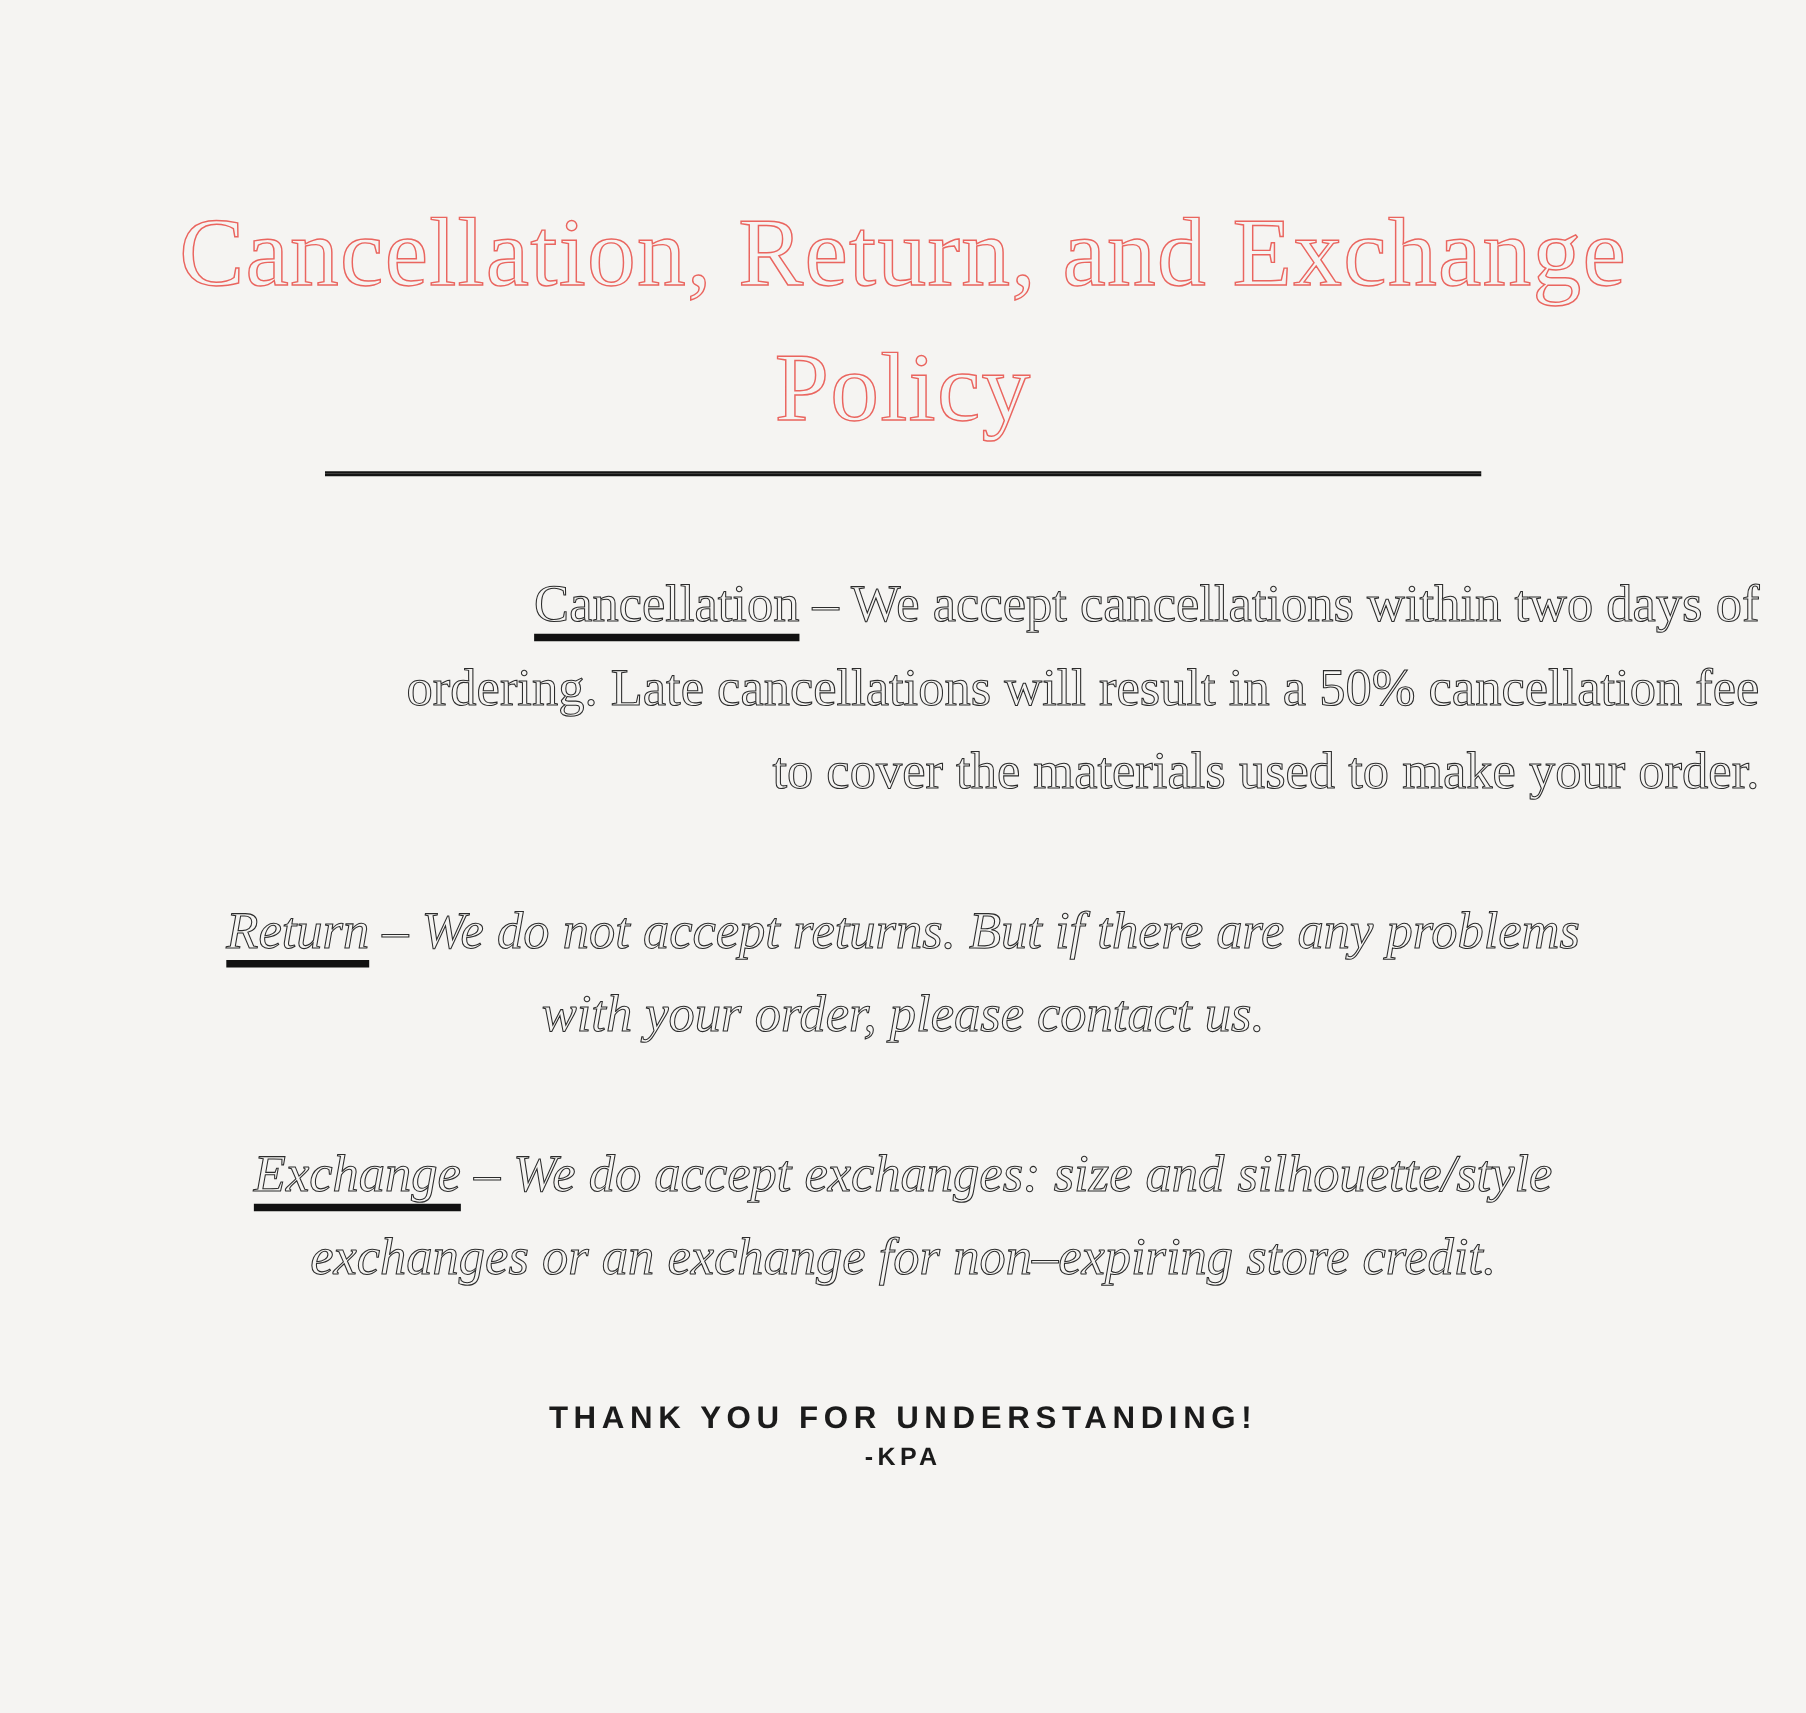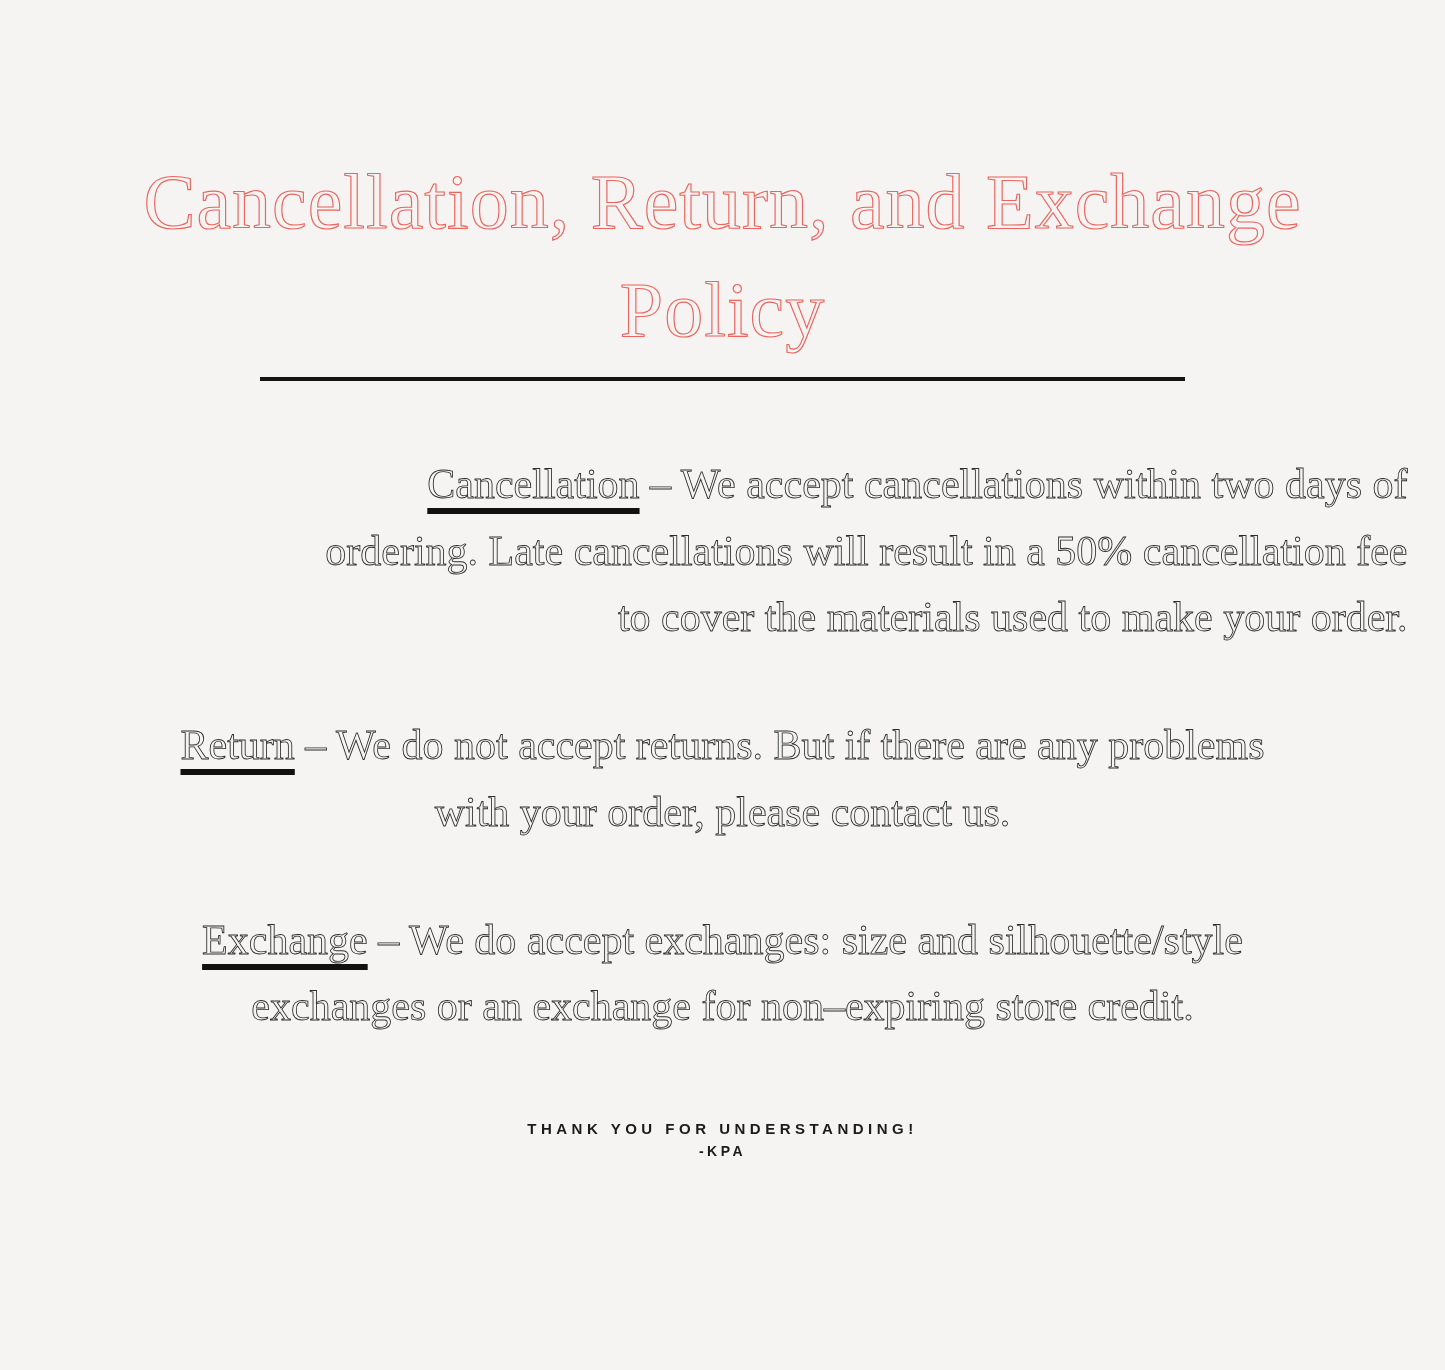--- a/index.html
+++ b/index.html
@@ -50,42 +50,42 @@
     max-width: 1370px;
     margin: 0 auto;
     font-size: 42px;
     font-weight: 400;
     line-height: 1.58;
     color: transparent;
     -webkit-text-stroke: 0.85px #2c2c2c;
     white-space: pre-line;
   }
   .policy-section.first { margin-top: 70px; text-align: right; }
-  .policy-section + .policy-section { margin-top: 62px; }
+  .policy-section + .policy-section { margin-top: 62px; font-style: italic; }
   .headword {
     text-decoration: underline;
     text-decoration-color: #111111;
     text-decoration-thickness: 6px;
     text-underline-offset: 10px;
     text-decoration-skip-ink: auto;
   }
   .page-footer {
     margin-top: 80px;
     font-family: "Liberation Sans", sans-serif;
     font-weight: bold;
     color: #1b1b1b;
   }
   .footer-thanks {
-    font-size: 15px;
+    font-size: 25px;
     letter-spacing: 4.5px;
     text-align: center;
   }
   .footer-signature {
     margin-top: 6px;
-    font-size: 14px;
+    font-size: 20px;
     letter-spacing: 3.5px;
   }
 </style>
 </head>
 <body>
 
 <div class="page">
 
   <h1 class="page-title">Cancellation, Return, and Exchange Policy</h1>
 

